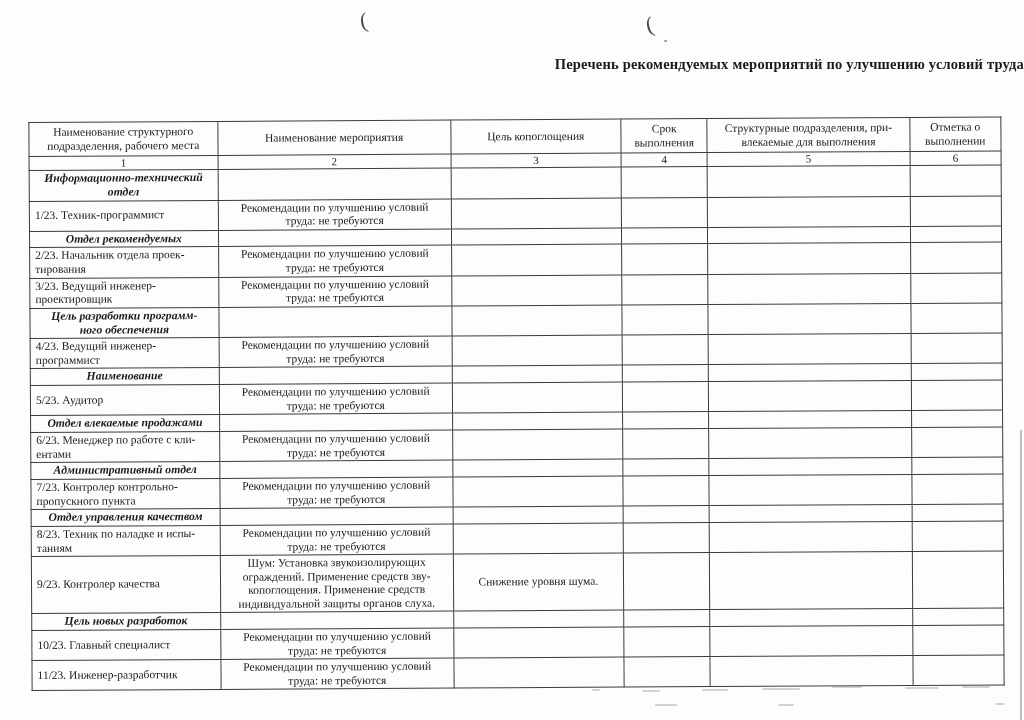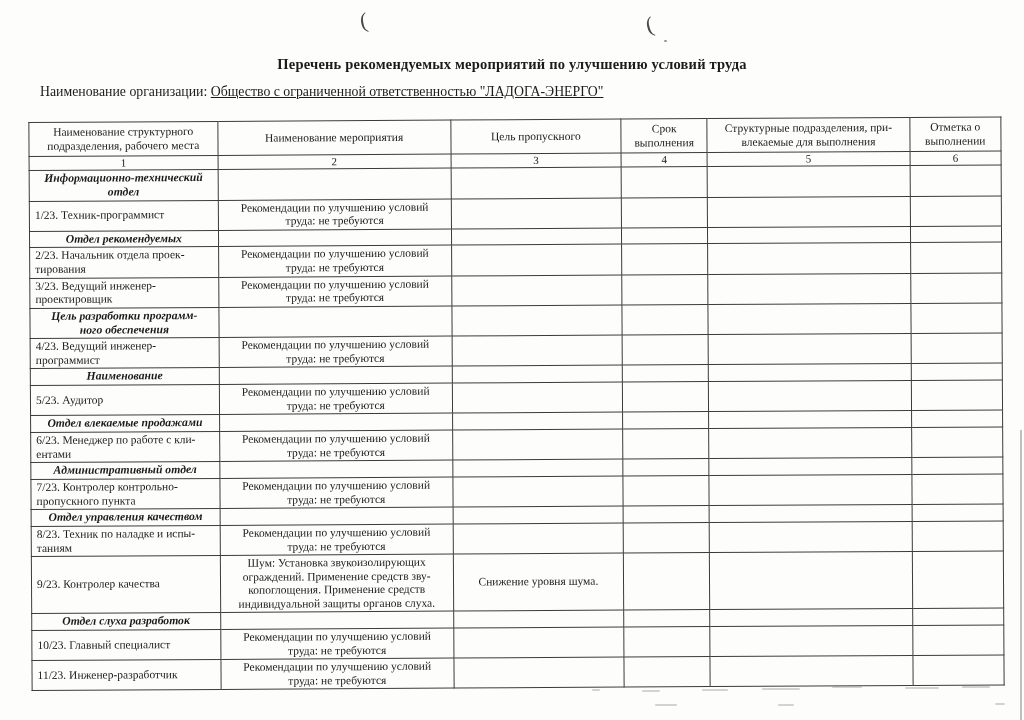--- a/index.html
+++ b/index.html
@@ -17,21 +17,21 @@
     font-size: 22px;
     color: #4a4a4a;
     font-family: "Liberation Serif", serif;
   }
   .paren-1 { left: 360px; top: 8px; transform: rotate(-10deg); }
   .paren-2 { left: 646px; top: 12px; transform: rotate(-14deg); }
   .paren-dot { position: absolute; left: 664px; top: 40px; width: 3px; height: 2px; background: #8d8d8d; border-radius: 50%; }
   .doc-title {
     position: absolute;
     top: 56px; left: 0; width: 100%;
-    text-align: center;
+    text-align: right;
     font-weight: bold;
     font-size: 14.5px;
     letter-spacing: 0.2px;
   }
   .org-line {
     position: absolute;
     top: 84px; left: 40px;
     font-size: 13.8px;
     white-space: nowrap;
   }
@@ -90,41 +90,37 @@
 <body>
 
 <div class="page">
 
   <span class="artifact-paren paren-1">(</span>
   <span class="artifact-paren paren-2">(</span>
   <span class="paren-dot"></span>
 
   <div class="doc-title">Перечень рекомендуемых мероприятий по улучшению условий труда</div>
 
-  <div class="org-line">
-    <span>Наименование организации:</span>
-    <span class="org-value">Общество с ограниченной ответственностью "ЛАДОГА-ЭНЕРГО"</span>
-  </div>
 
   <div class="tbl-wrap">
     <table>
       <colgroup>
         <col style="width:19.4%">
         <col style="width:24.0%">
         <col style="width:17.5%">
         <col style="width:8.9%">
         <col style="width:20.8%">
         <col style="width:9.4%">
       </colgroup>
       <thead>
         <tr class="hdr">
           <th>Наименование структурного
 подразделения, рабочего места</th>
           <th>Наименование мероприятия</th>
-          <th>Цель пропускного</th>
+          <th>Цель копоглощения</th>
           <th>Срок
 выполнения</th>
           <th>Структурные подразделения, при-
 влекаемые для выполнения</th>
           <th>Отметка о
 выполнении</th>
         </tr>
         <tr class="nums">
           <td>1</td>
           <td>2</td>
@@ -276,21 +272,21 @@
             <td class="cell-center">Шум: Установка звукоизолирующих
 ограждений. Применение средств зву-
 копоглощения. Применение средств
 индивидуальной защиты органов слуха.</td>
             <td class="cell-center">Снижение уровня шума.</td>
             <td class="cell-center"></td>
             <td class="cell-center"></td>
             <td class="cell-center"></td>
           </tr>
           <tr class="section">
-            <td class="section-cell">Отдел слуха разработок</td>
+            <td class="section-cell">Цель новых разработок</td>
             <td></td>
             <td></td>
             <td></td>
             <td></td>
             <td></td>
           </tr>
           <tr class="item">
             <td class="cell-left">10/23. Главный специалист</td>
             <td class="cell-center">Рекомендации по улучшению условий
 труда: не требуются</td>

